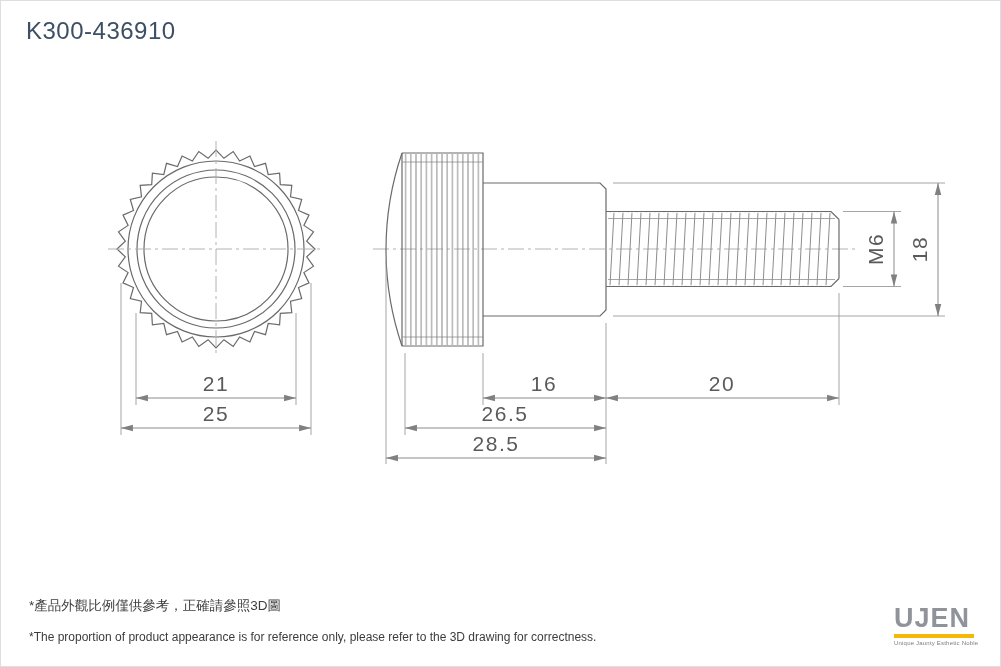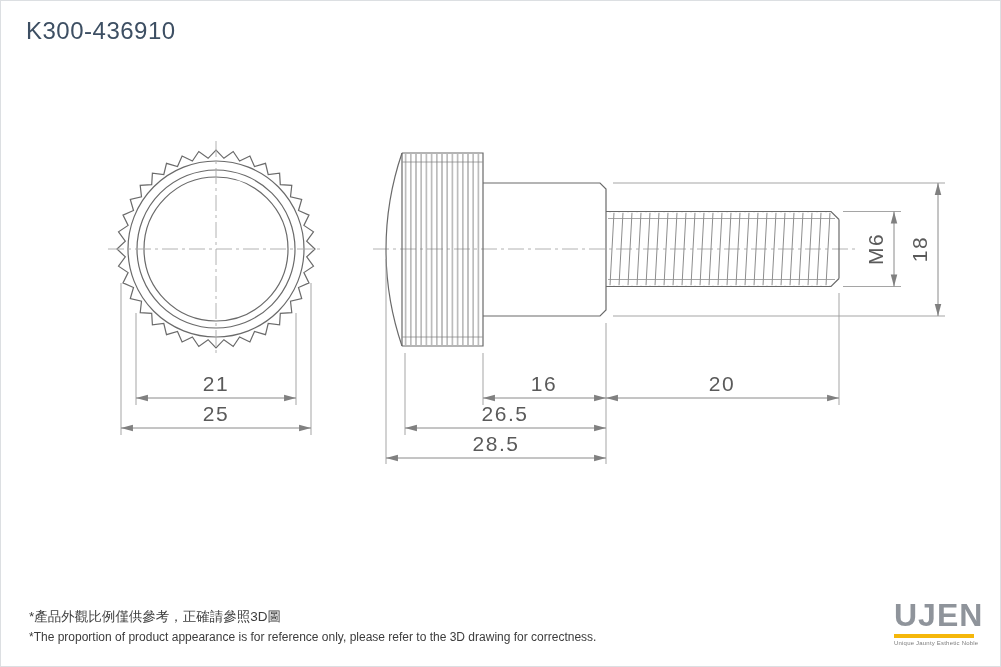--- a/index.html
+++ b/index.html
@@ -7,24 +7,24 @@
   body{position:relative;background:#ffffff;font-family:"Liberation Sans",sans-serif;border:1px solid #dcdfe2;overflow:hidden}
   .title{position:absolute;left:25px;top:16px;font-size:24px;color:#3d4f63;letter-spacing:.5px}
   svg.drawing{position:absolute;left:0;top:0}
   .ol{fill:none;stroke:#6a6a6a;stroke-width:1.2}
   .lt{fill:none;stroke:#909090;stroke-width:.8}
   .cl{fill:none;stroke:#a9a9a9;stroke-width:.9;stroke-dasharray:16 4 3 4}
   .ext{stroke:#9b9b9b;stroke-width:.9}
   .dim{stroke:#8a8a8a;stroke-width:1;marker-start:url(#arr);marker-end:url(#arr)}
   .dtx{font-family:"Liberation Sans",sans-serif;font-size:21px;fill:#5a5a5a;letter-spacing:1.5px}
   .notes{position:absolute;left:28px;bottom:22px;color:#3c3c3c}
-  .note-zh{font-size:13.5px;margin-bottom:4px}
+  .note-zh{font-size:13.5px;margin-bottom:15px}
   .note-en{font-size:12px}
   .logo{position:absolute;right:26px;bottom:20px;width:80px}
-  .logo-name{font-size:32px;font-weight:bold;color:#8f949b;line-height:.9;letter-spacing:1px}
+  .logo-name{font-size:27px;font-weight:bold;color:#8f949b;line-height:.9;letter-spacing:1px}
   .logo-bar{height:4px;background:#f5b70a;margin-top:4px}
   .logo-tag{font-size:6px;color:#7d7d7d;margin-top:2px;white-space:nowrap;letter-spacing:.2px}
 </style>
 <title>K300-250620</title></head>
 <body>
 
 <div class="title">K300-436910</div>
 
 <svg class="drawing" width="1001" height="667" viewBox="0 0 1001 667">
   <defs>

